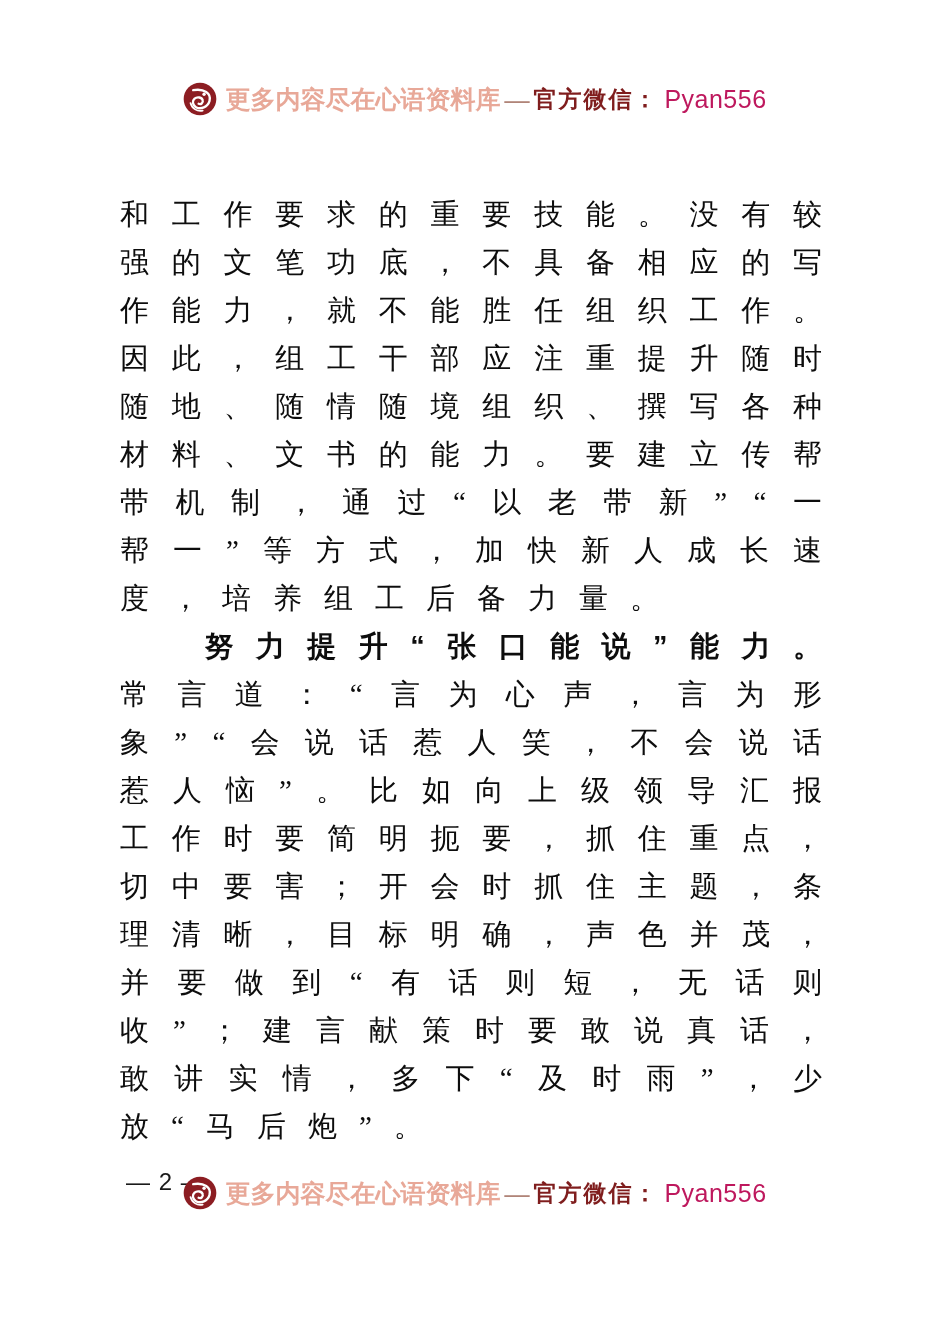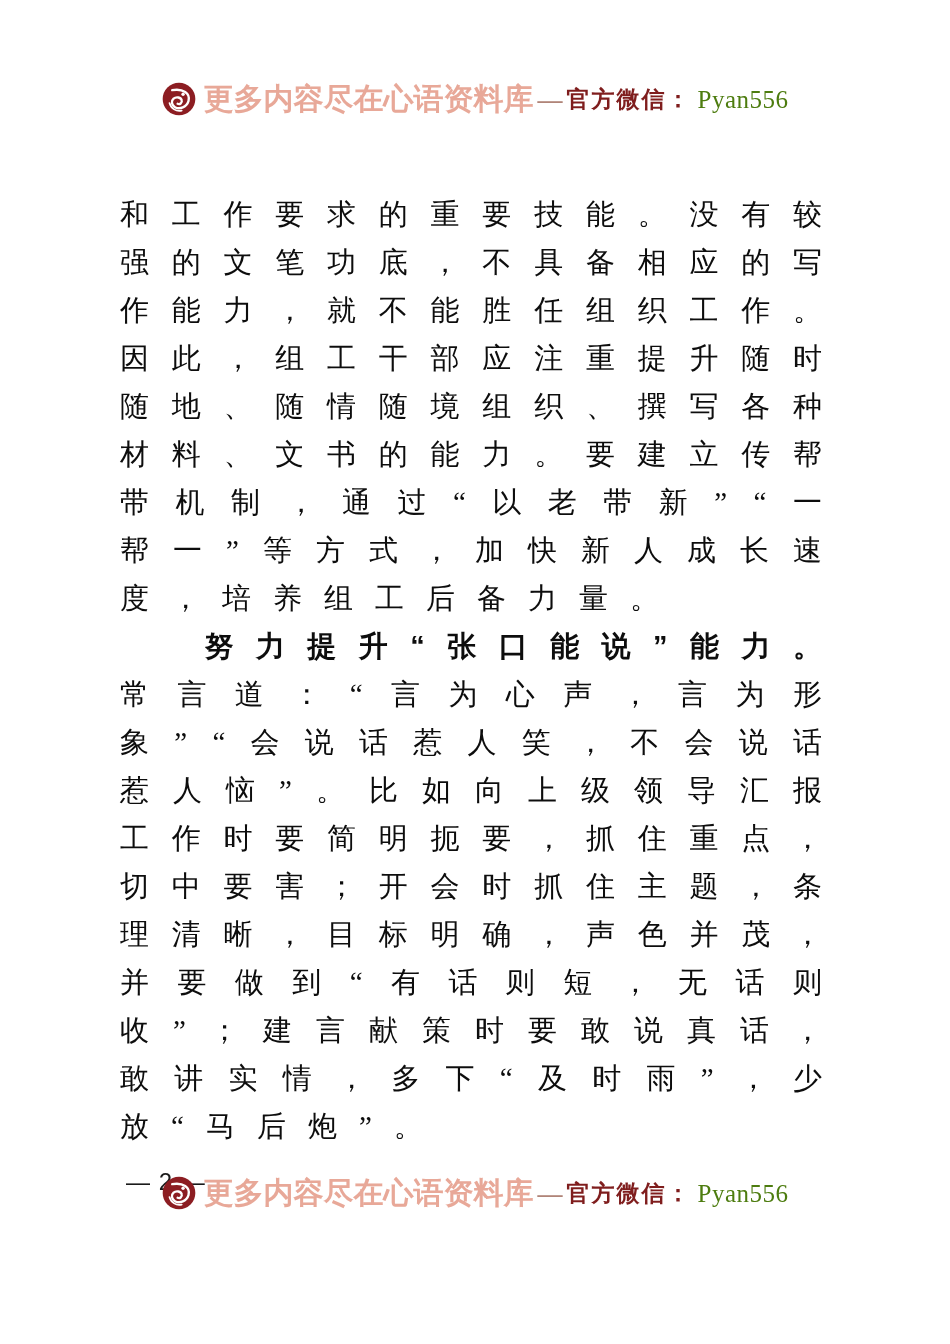--- a/index.html
+++ b/index.html
@@ -33,21 +33,21 @@
 
   .wm-logo {
     width: 34px;
     height: 34px;
     flex: 0 0 34px;
     margin-right: 4px;
   }
 
   .wm-brand {
     font-family: "Liberation Serif", "DejaVu Serif", serif;
-    font-size: 30px;
+    font-size: 25px;
     font-weight: bold;
     color: #e8a898;
     letter-spacing: 0px;
     line-height: 1;
   }
 
   .wm-dash {
     font-family: "Liberation Serif", "DejaVu Serif", serif;
     font-size: 25px;
     font-weight: bold;
@@ -58,23 +58,23 @@
   .wm-wechat {
     font-family: "Liberation Serif", "DejaVu Serif", serif;
     font-size: 23px;
     font-weight: bold;
     color: #7f1d1d;
     letter-spacing: 2px;
     line-height: 1;
   }
 
   .wm-handle {
-    font-family: Liberation Serif, serif;
+    font-family: Liberation Sans, sans-serif;
     font-size: 25px;
-    color: #4d7c0f;
+    color: #be185d;
     letter-spacing: 0.5px;
     line-height: 1;
     margin-left: 2px;
   }
 
   
   .body-block {
     position: absolute;
     left: 120px;
     top: 190px;

